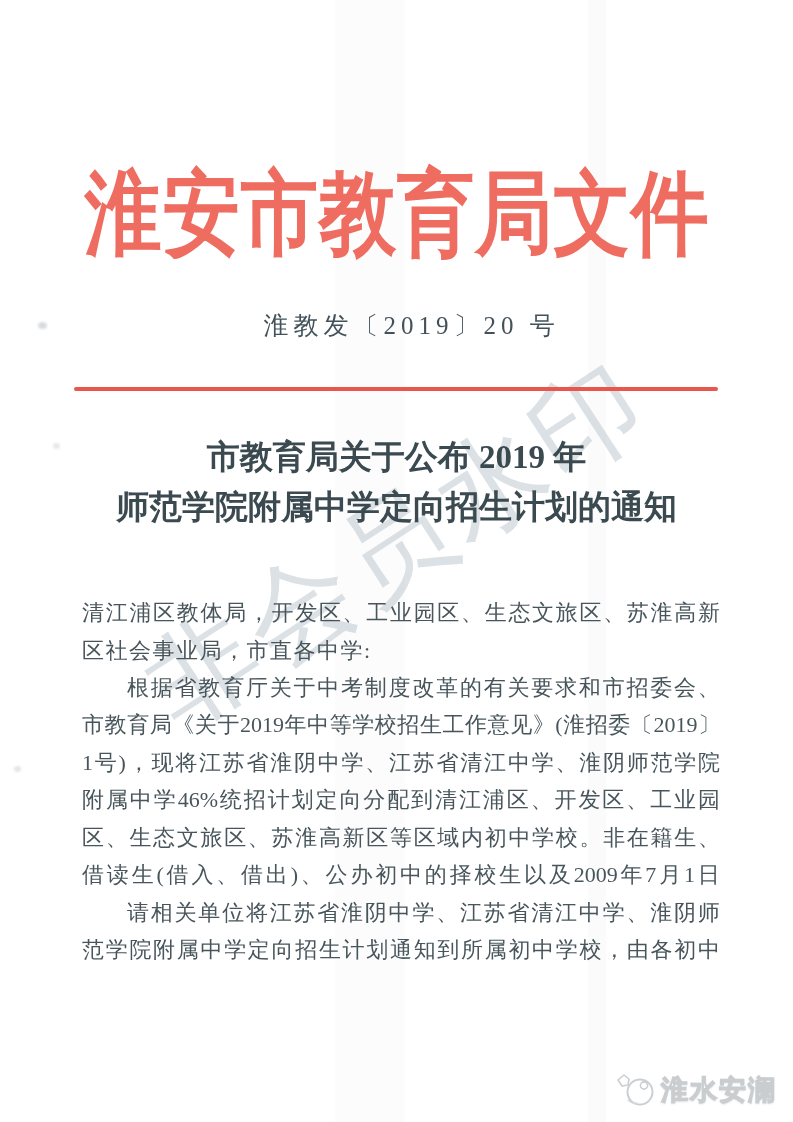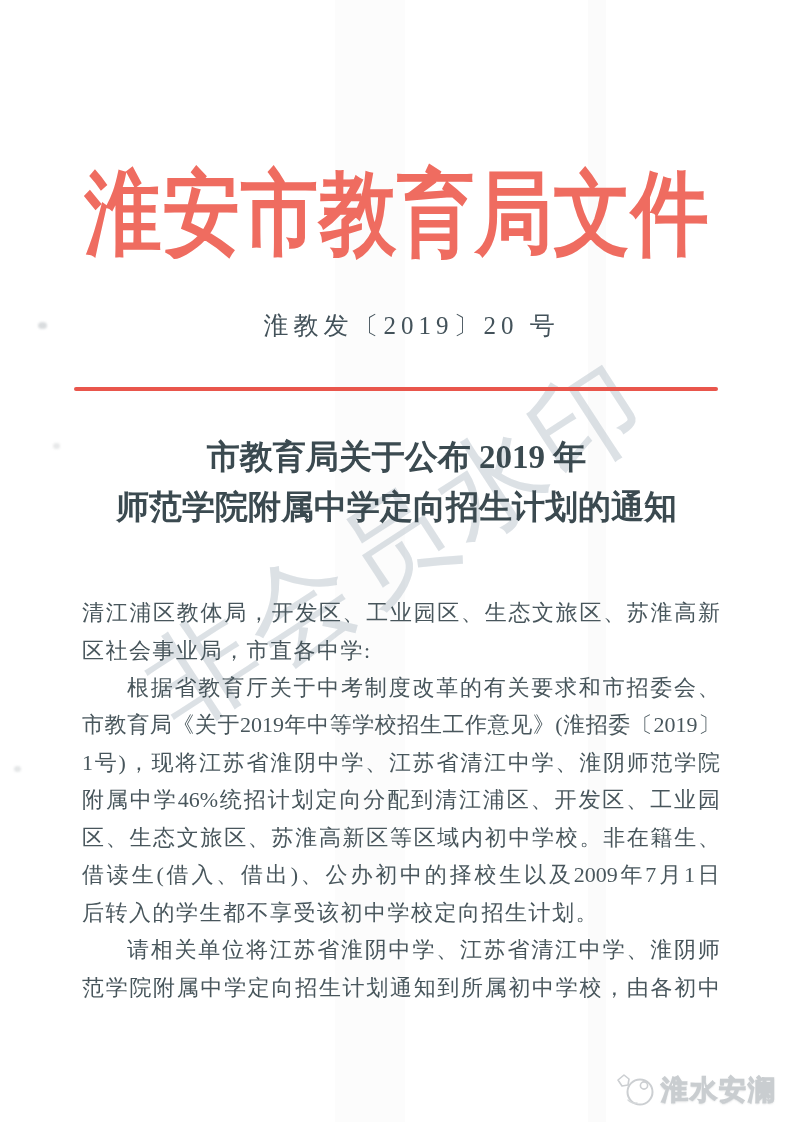--- a/index.html
+++ b/index.html
@@ -274,21 +274,20 @@
         <span>生</span>
         <span>以</span>
         <span>及</span>
         <span class="lat">2009</span>
         <span>年</span>
         <span class="lat">7</span>
         <span>月</span>
         <span class="lat">1</span>
         <span>日</span>
       </div>
-      <div class="bline plain">后转入的学生都不享受该初中学校定向招生计划。</div>
       <div class="bline jf ind">
         <span>请</span>
         <span>相</span>
         <span>关</span>
         <span>单</span>
         <span>位</span>
         <span>将</span>
         <span>江</span>
         <span>苏</span>
         <span>省</span>

